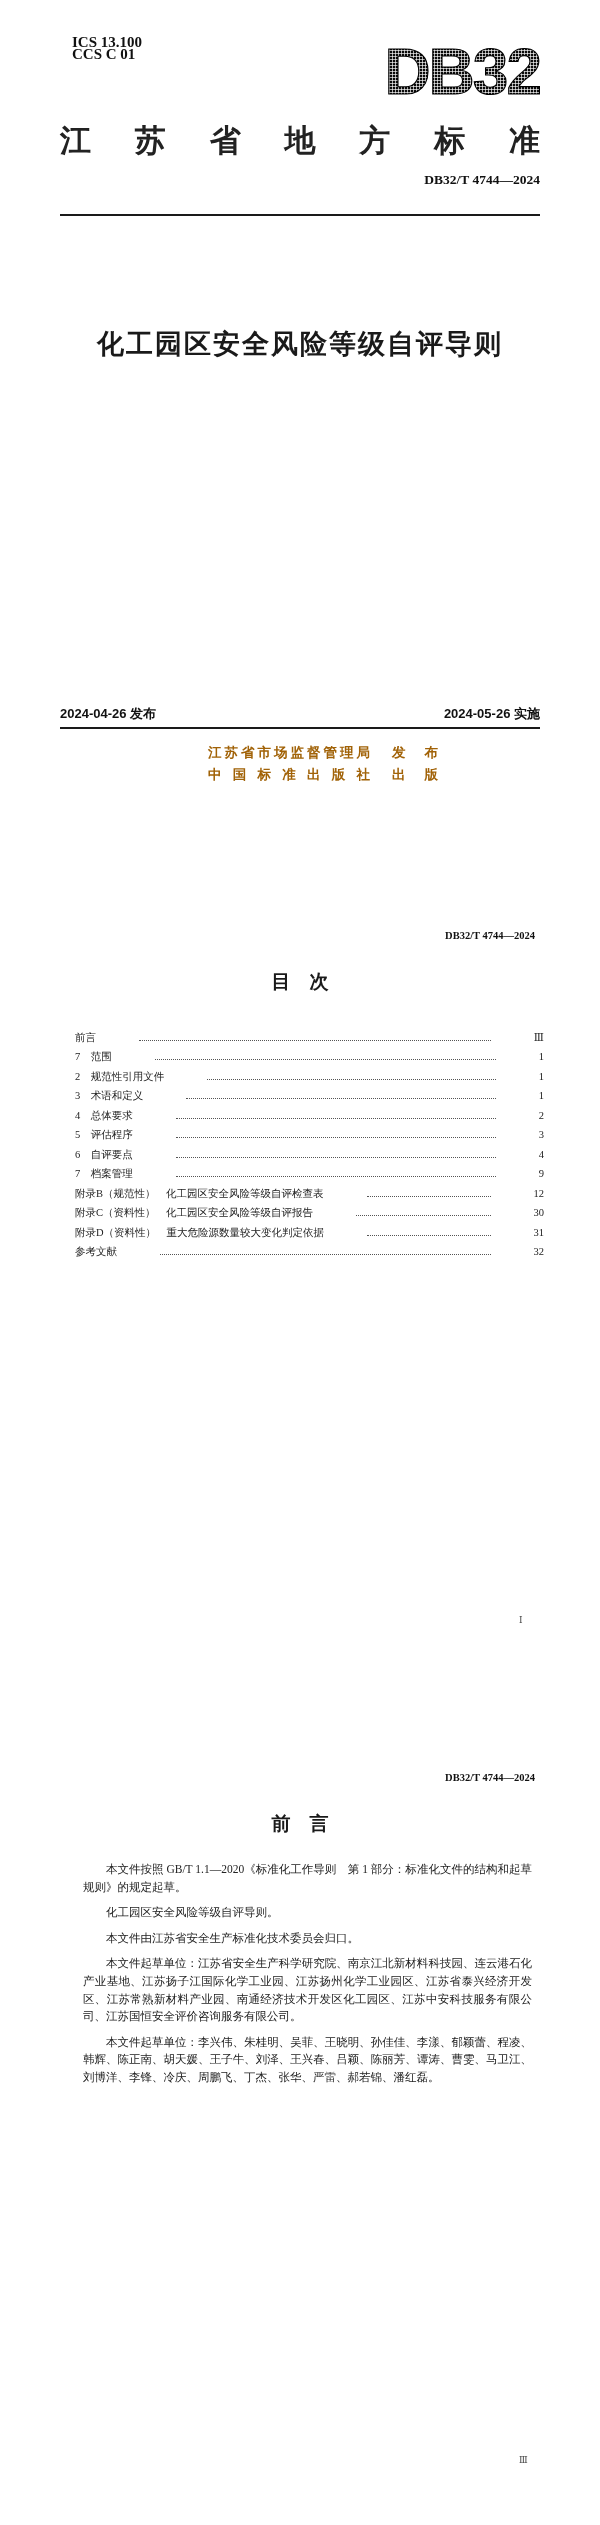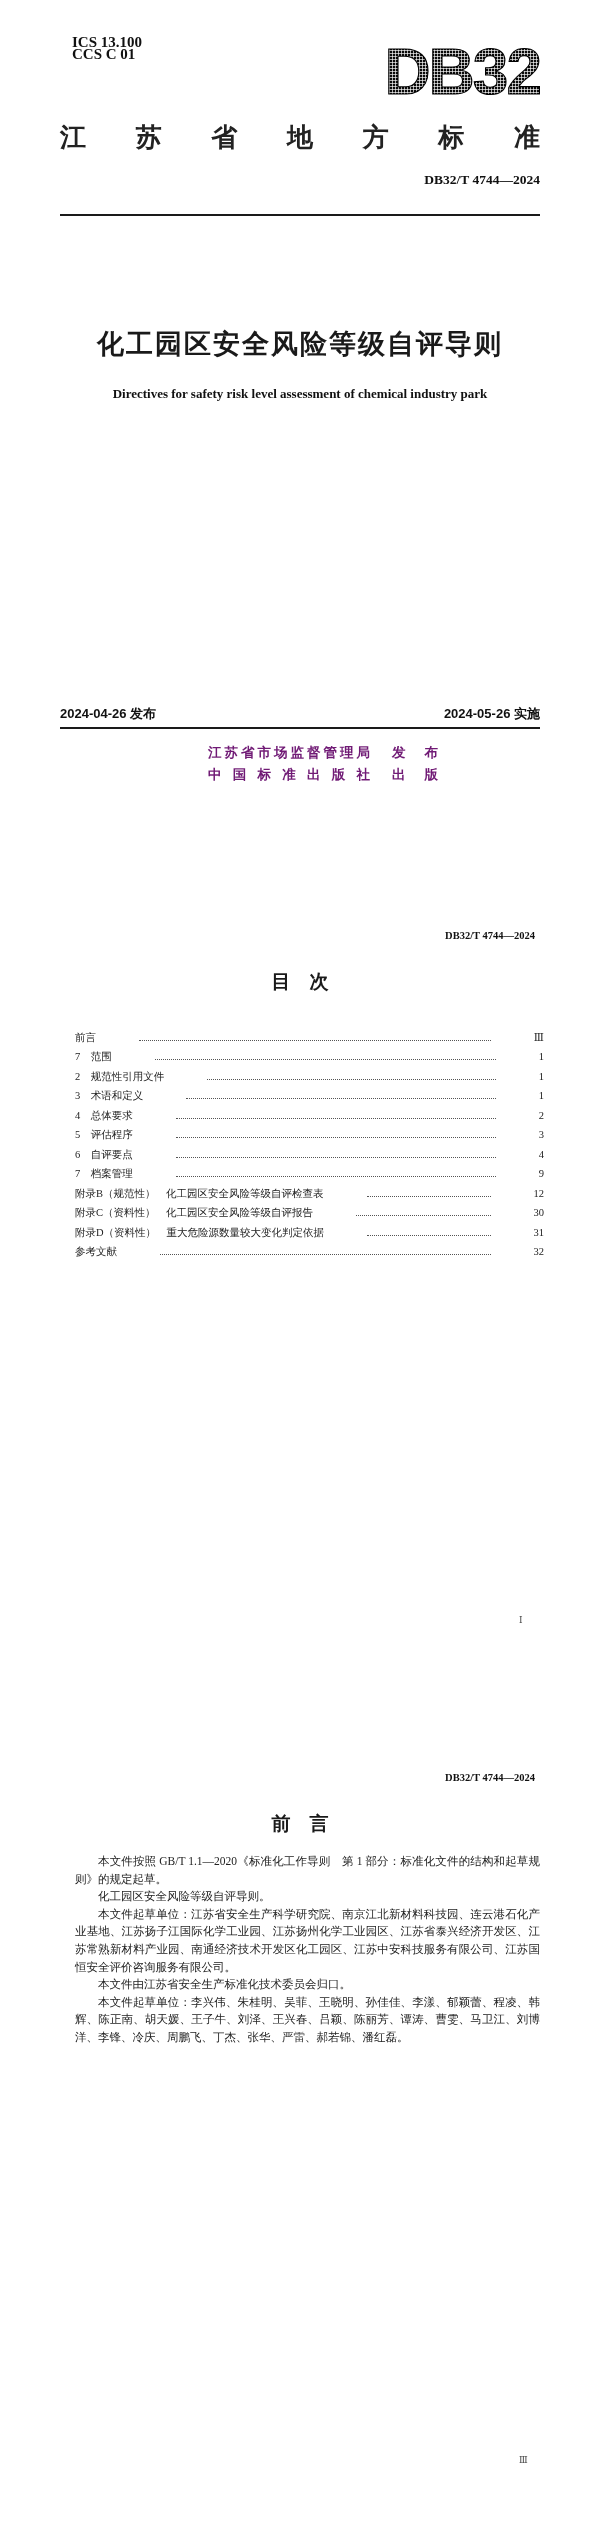--- a/index.html
+++ b/index.html
@@ -5,34 +5,34 @@
   html,body{margin:0;padding:0;background:#ffffff;}
   #page{position:relative;width:600px;height:2525px;background:#ffffff;overflow:hidden;
         color:#1c1c1c;font-family:"Liberation Serif","DejaVu Serif",serif;}
   .abs{position:absolute;}
 
   
   .ics-block{left:72px;top:36px;font-family:"Liberation Serif","DejaVu Serif",serif;
              font-weight:bold;font-size:15px;line-height:12px;color:#111;}
   .logo-wrap{right:60px;top:34px;}
   .std-name{left:60px;top:120px;right:60px;font-family:"Liberation Sans","DejaVu Sans",sans-serif;
-            font-weight:bold;font-size:26px;color:#222;text-align:justify;text-align-last:justify;}
+            font-weight:bold;font-size:31px;color:#222;text-align:justify;text-align-last:justify;}
   .std-num{right:60px;top:172px;font-weight:bold;font-size:13.5px;color:#111;
            font-family:"Liberation Serif","DejaVu Serif",serif;}
   .rule{left:60px;right:60px;height:0;border-top:2px solid #1a1a1a;}
   .rule1{top:214px;}
   .doc-title{left:0;right:0;top:326px;text-align:center;font-family:"Liberation Sans","DejaVu Sans",sans-serif;
              font-weight:bold;font-size:27px;letter-spacing:2px;color:#1a1a1a;}
   .doc-title-en{left:40px;right:40px;top:386px;text-align:center;font-weight:bold;font-size:13px;color:#111;
                 font-family:"Liberation Serif","DejaVu Serif",serif;}
   .dates-row{left:60px;right:60px;top:705px;display:flex;justify-content:space-between;
              font-family:"Liberation Sans","DejaVu Sans",sans-serif;font-weight:bold;font-size:13px;color:#111;}
   .rule2{top:727px;}
   .pub-row{left:208px;top:744px;display:flex;font-family:"Liberation Sans","DejaVu Sans",sans-serif;
-           font-weight:bold;font-size:13.5px;color:#701a75;}
+           font-weight:bold;font-size:13.5px;color:#a16207;}
   .pub-row2{top:766px;}
   .pub-org{width:162px;text-align:justify;text-align-last:justify;}
   .pub-action{width:46px;margin-left:22px;text-align:justify;text-align-last:justify;}
 
   
   .run-header{right:65px;font-weight:bold;font-size:10.5px;color:#111;
               font-family:"Liberation Serif","DejaVu Serif",serif;}
   .hdr-toc{top:930px;}
   .hdr-fw{top:1772px;}
   .folio{font-size:9px;color:#444;font-family:"Liberation Serif","DejaVu Serif",serif;}
@@ -46,21 +46,21 @@
   .head-fw{top:1811px;}
   .toc-list{left:75px;right:56px;top:1024px;}
   .toc-row{display:flex;align-items:flex-end;height:19.5px;font-size:10.5px;color:#222;line-height:13px;gap:40px;}
   .toc-label{white-space:nowrap;}
   .toc-leader{flex:1;margin:0 3px;border-bottom:1.6px dotted #555;transform:translateY(-3px);}
   .toc-page{white-space:nowrap;}
 
   
   .fw-body{left:75px;right:60px;top:1853px;font-size:11.5px;line-height:17.6px;color:#222;
            text-align:justify;}
-  .fw-body p{margin:0;text-indent:2em;}
+  .fw-body p{margin:8px;text-indent:2em;}
 </style>
 </head>
 <body>
 
 <div id="page">
 
   <div class="abs ics-block">
     <div>ICS 13.100</div>
     <div>CCS C 01</div>
   </div>
@@ -78,21 +78,20 @@
   </div>
 
   <div class="abs std-name">江苏省地方标准</div>
 
   <div class="abs std-num">DB32/T 4744—2024</div>
 
   <div class="abs rule rule1"></div>
 
   <div class="abs doc-title">化工园区安全风险等级自评导则</div>
 
-  <div class="abs doc-title-en">Directives for safety risk level assessment of chemical industry park</div>
 
   <div class="abs dates-row">
     <span>2024-04-26 发布</span>
     <span>2024-05-26 实施</span>
   </div>
 
   <div class="abs rule rule2"></div>
 
   <div class="abs pub-row">
     <span class="pub-org">江苏省市场监督管理局</span>
@@ -172,20 +171,20 @@
 
   <div class="abs folio folio-1">Ⅰ</div>
 
   <div class="abs run-header hdr-fw">DB32/T 4744—2024</div>
 
   <div class="abs sec-heading head-fw">前　言</div>
 
   <div class="abs fw-body">
     <p>本文件按照 GB/T 1.1—2020《标准化工作导则　第 1 部分：标准化文件的结构和起草规则》的规定起草。</p>
     <p>化工园区安全风险等级自评导则。</p>
+    <p>本文件由江苏省安全生产标准化技术委员会归口。</p>
     <p>本文件起草单位：江苏省安全生产科学研究院、南京江北新材料科技园、连云港石化产业基地、江苏扬子江国际化学工业园、江苏扬州化学工业园区、江苏省泰兴经济开发区、江苏常熟新材料产业园、南通经济技术开发区化工园区、江苏中安科技服务有限公司、江苏国恒安全评价咨询服务有限公司。</p>
-    <p>本文件由江苏省安全生产标准化技术委员会归口。</p>
     <p>本文件起草单位：李兴伟、朱桂明、吴菲、王晓明、孙佳佳、李漾、郁颖蕾、程凌、韩辉、陈正南、胡天媛、王子牛、刘泽、王兴春、吕颖、陈丽芳、谭涛、曹雯、马卫江、刘博洋、李锋、冷庆、周鹏飞、丁杰、张华、严雷、郝若锦、潘红磊。</p>
   </div>
 
   <div class="abs folio folio-3">Ⅲ</div>
 
 </div>
 
 </body></html>

